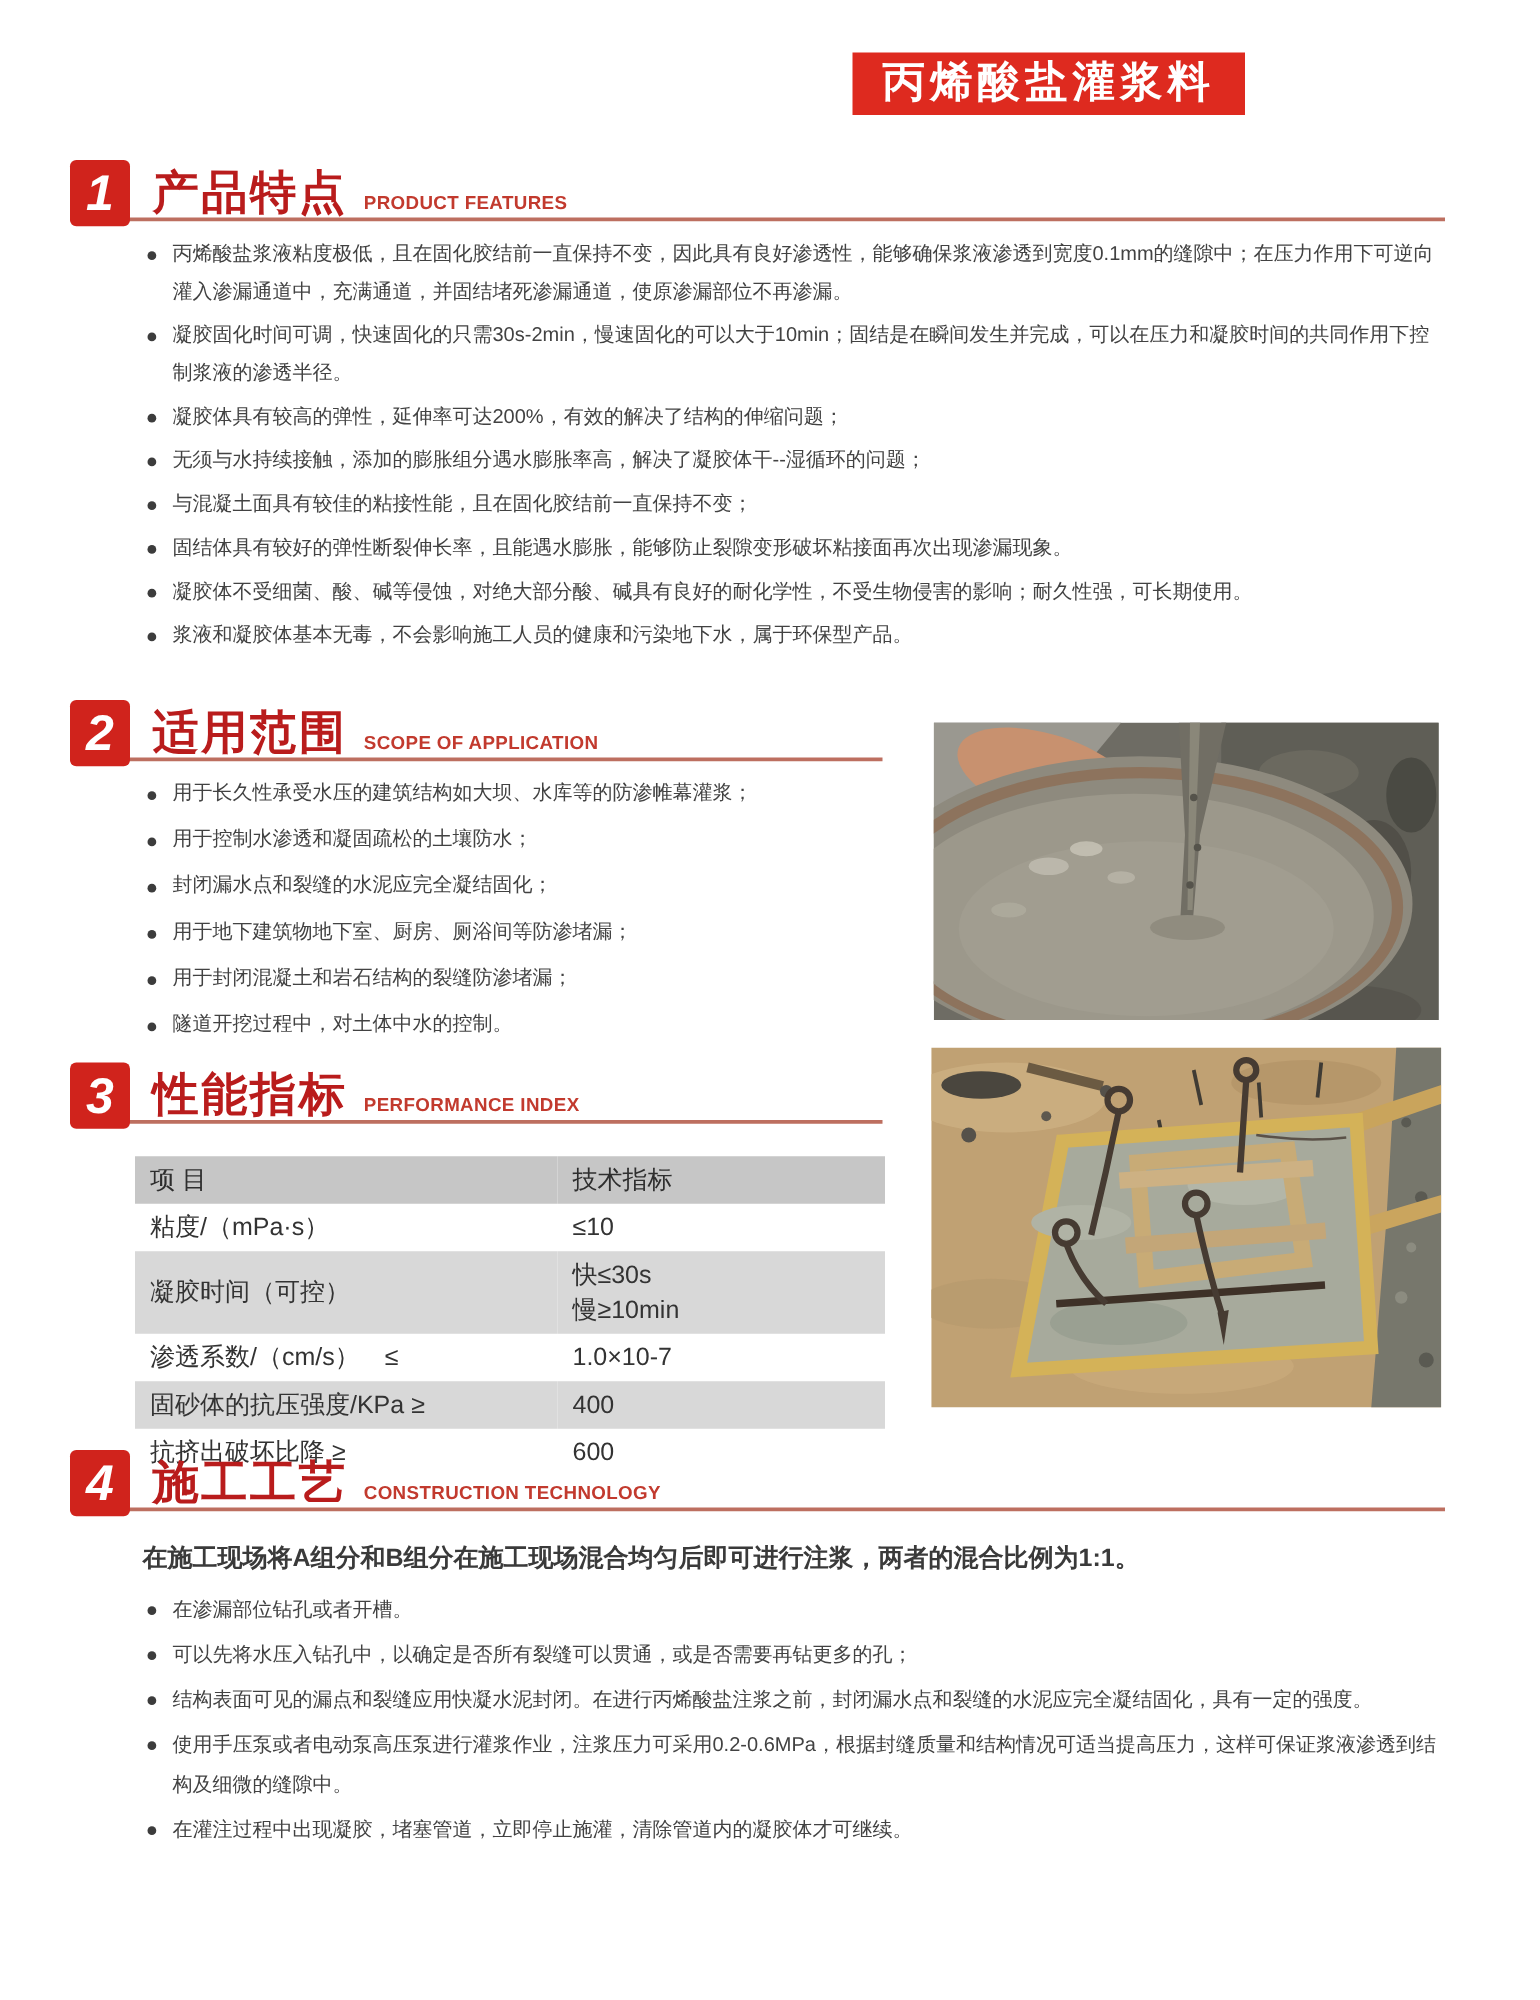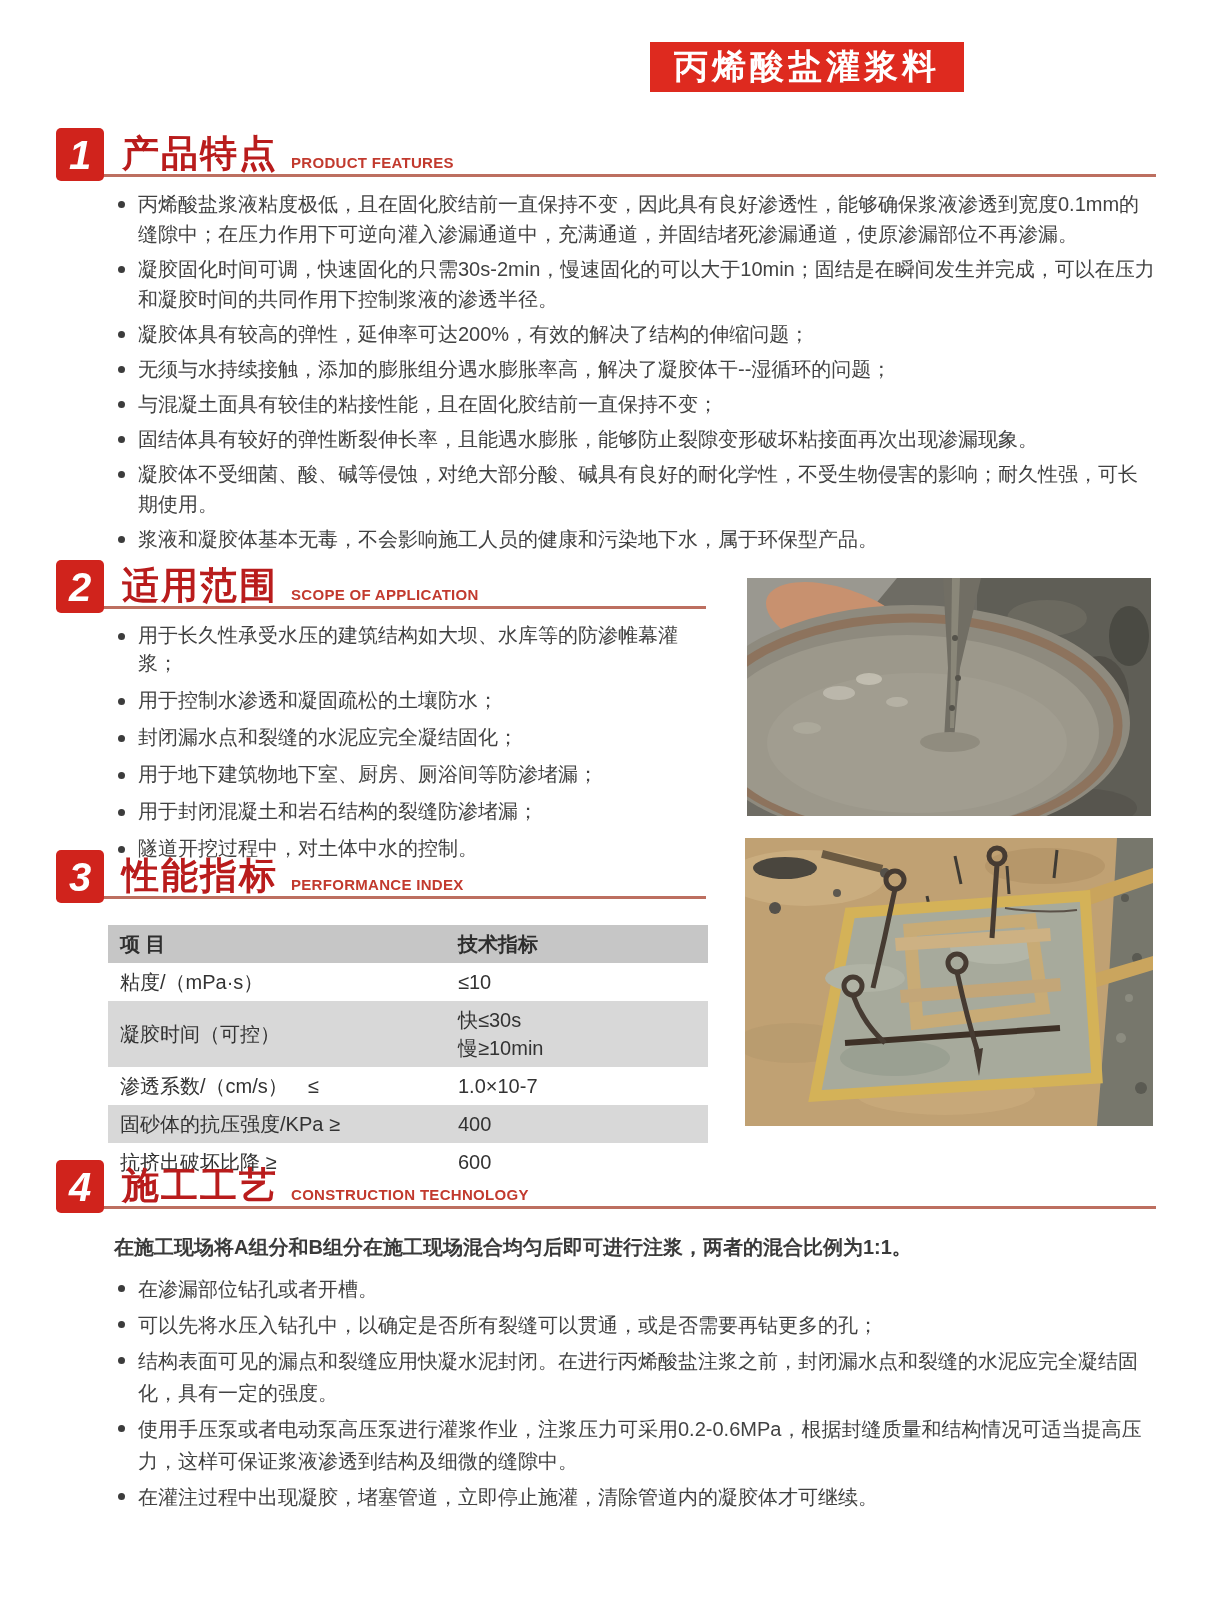--- a/index.html
+++ b/index.html
@@ -1,21 +1,21 @@
 <!DOCTYPE html>
 <html><head>
 <meta charset="utf-8">
 <style>
   html,body { margin:0; padding:0; background:#ffffff; }
   body { font-family:"Liberation Sans", sans-serif; }
   .page { position:relative; width:1232px; height:1600px; background:#ffffff; overflow:hidden; }
 
   
   .banner {
-    position:absolute; left:650px; top:42px;
+    position:absolute; left:682px; top:42px;
     background:#de2a1f; color:#ffffff;
     font-size:34px; font-weight:bold; letter-spacing:4px;
     padding:7px 24px 9px 24px; line-height:1;
   }
 
   
   .section { position:absolute; left:56px; }
   .sec1 { top:124px; width:1100px; }
   .sec2 { top:556px; width:650px; }
   .sec3 { top:846px; width:650px; }
@@ -36,21 +36,21 @@
     display:flex; align-items:center; justify-content:center;
     line-height:1;
   }
   .cn { font-size:37px; font-weight:800; color:#b91c1c; line-height:1; padding-bottom:2px; letter-spacing:2px; }
   .en { font-size:15px; font-weight:700; color:#c23a2e; line-height:1; padding-bottom:4px; letter-spacing:0.3px; }
 
   
   ul.blist { list-style:none; margin:12px 0 0 0; padding:0 0 0 58px; }
   ul.blist li {
     position:relative; padding-left:24px;
-    font-size:20px; color:#424242; line-height:30px;
+    font-size:16px; color:#424242; line-height:30px;
     margin-top:5px;
   }
   ul.blist li::before {
     content:""; position:absolute; left:4px; top:12px;
     width:7px; height:7px; border-radius:50%;
     background:#3c3c3c;
   }
   .sec2 ul.blist li { line-height:28px; margin-top:9px; }
   .sec4 ul.blist li { line-height:32px; margin-top:4px; }
 
@@ -59,21 +59,21 @@
     margin:24px 0 2px 58px;
     font-size:20px; font-weight:bold; color:#3a3a3a; line-height:28px;
   }
 
   
   table.perf { border-collapse:collapse; margin:26px 0 0 52px; width:600px; table-layout:fixed; }
   table.perf th, table.perf td {
     text-align:left; padding:5px 0 5px 12px;
     font-size:20px; color:#333333; line-height:28px;
   }
-  table.perf th { font-weight:bold; color:#2e2e2e; background:#c6c6c6;margin-top:28px; }
+  table.perf th { font-weight:normal; color:#2e2e2e; background:#c6c6c6;margin-top:28px; }
   table.perf td.val, table.perf th.val { width:250px; }
   table.perf tbody tr:nth-child(2) td,
   table.perf tbody tr:nth-child(4) td { background:#d8d8d8; }
   td.val { white-space:pre-line; }
 
   
   .photo { position:absolute; display:block; }
   .photo1 { left:747px; top:578px; }
   .photo2 { left:745px; top:838px; }
 </style>

